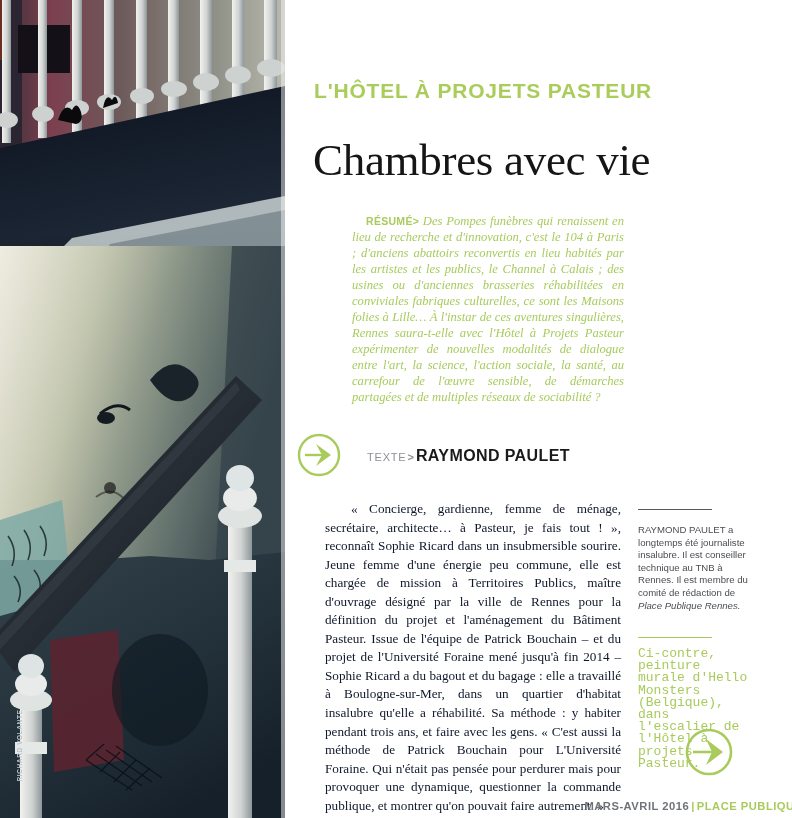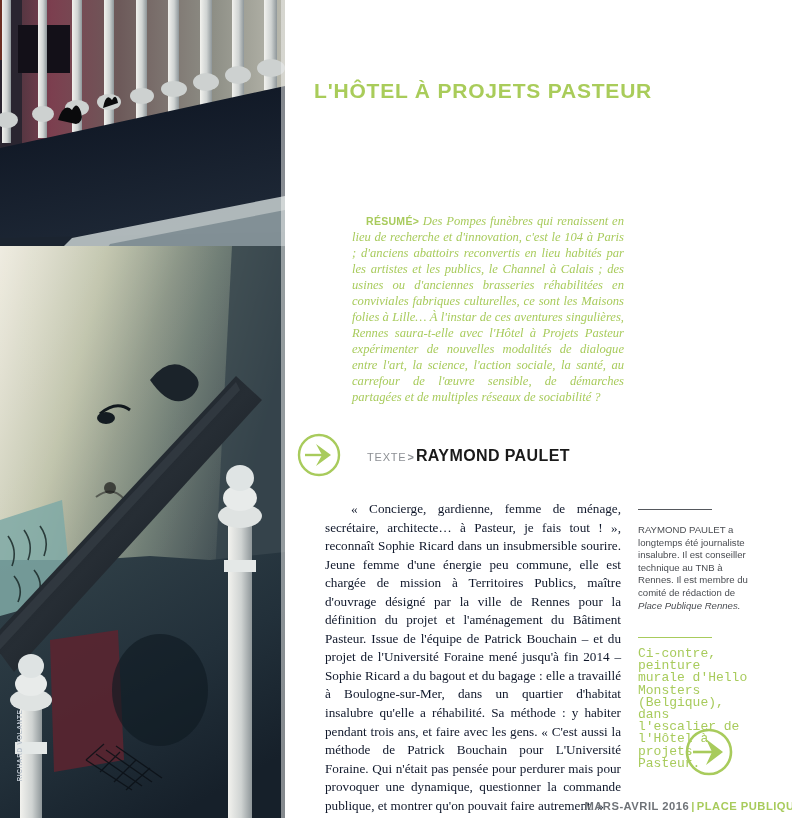--- a/index.html
+++ b/index.html
@@ -339,20 +339,21 @@
     <rect x="281" y="0" width="4" height="818" fill="#f4f4f2" opacity="0.5"></rect>
   </svg>
 
   <div class="photo-credit">RICHARD VOLANTE</div>
 </div>
 
 <div class="page">
 
   <div class="kicker">L'HÔTEL À PROJETS PASTEUR</div>
 
+  <h1 class="headline">Chambres avec vie</h1>
 
   <div class="resume">
     <span class="resume-label">RÉSUMÉ</span><span class="resume-chev">&gt;</span>
     <span>Des Pompes funèbres qui renaissent en lieu de recherche et d'innovation, c'est le 104 à Paris ; d'anciens abattoirs reconvertis en lieu habités par les artistes et les publics, le Channel à Calais ; des usines ou d'anciennes brasseries réhabilitées en conviviales fabriques culturelles, ce sont les Maisons folies à Lille… À l'instar de ces aventures singulières, Rennes saura-t-elle avec l'Hôtel à Projets Pasteur expérimenter de nouvelles modalités de dialogue entre l'art, la science, l'action sociale, la santé, au carrefour de l'œuvre sensible, de démarches partagées et de multiples réseaux de sociabilité ?</span>
   </div>
 
   <svg class="byline-arrow" viewBox="0 0 46 46">
     <circle cx="23" cy="23" r="20" fill="none" stroke="#a8cb5c" stroke-width="2.4"></circle>
     <line x1="9" y1="23" x2="31" y2="23" stroke="#a8cb5c" stroke-width="2.4"></line>
     <path d="M20 12 L35 23 L20 34 L26 23 Z" fill="#a8cb5c"></path>

